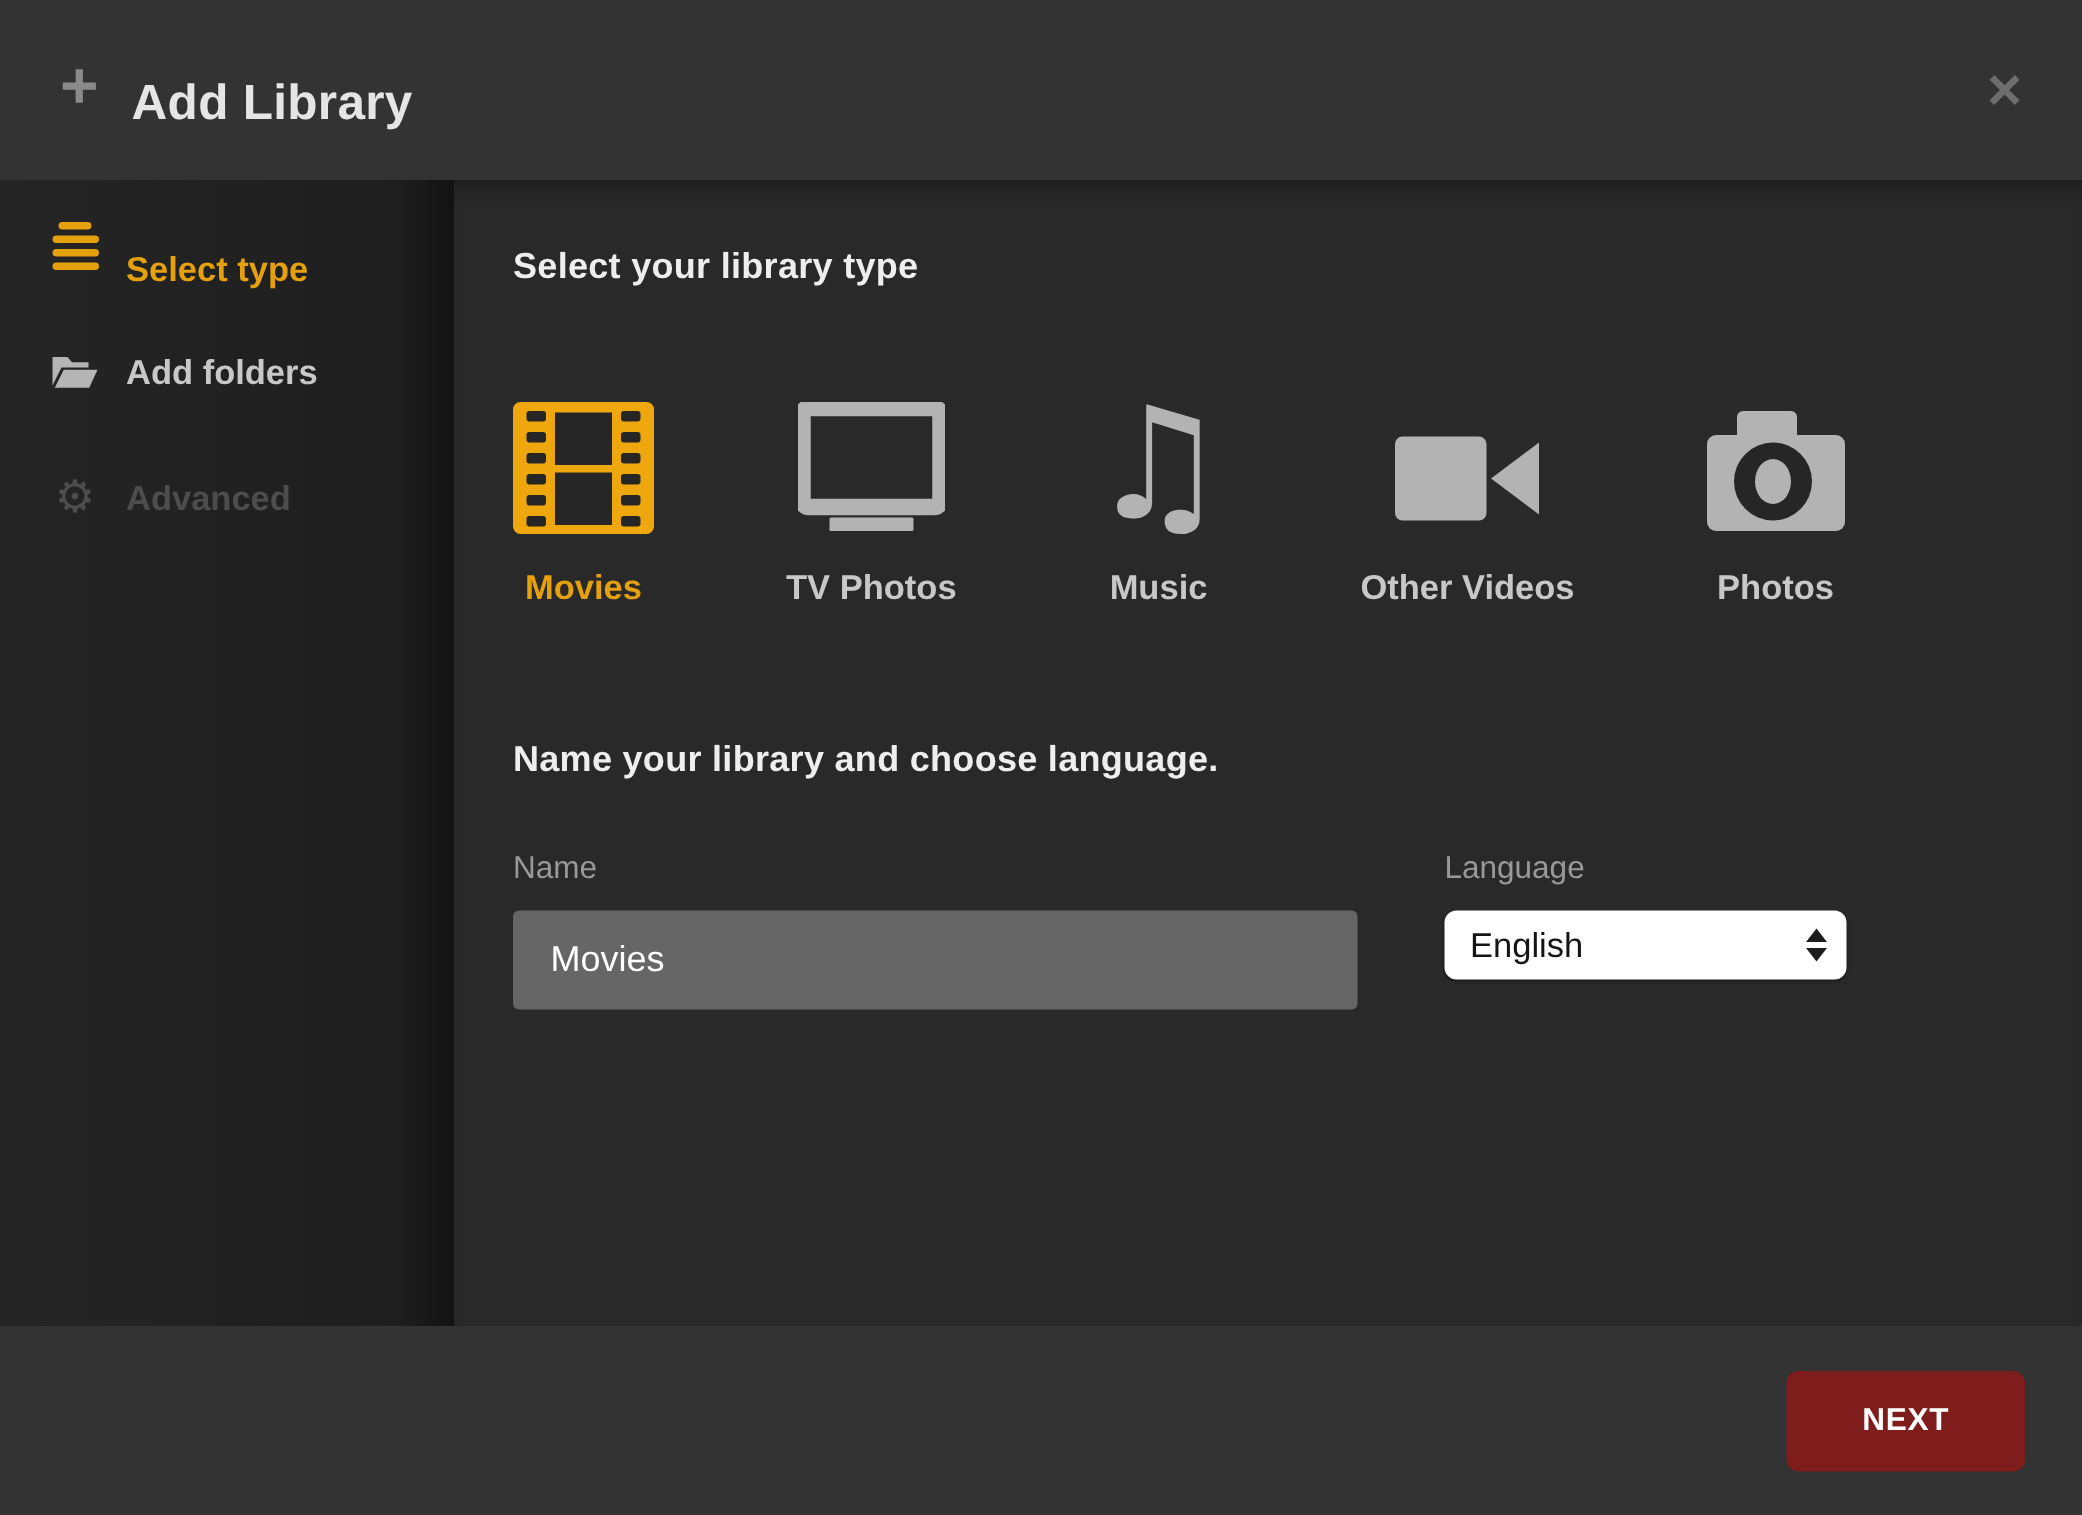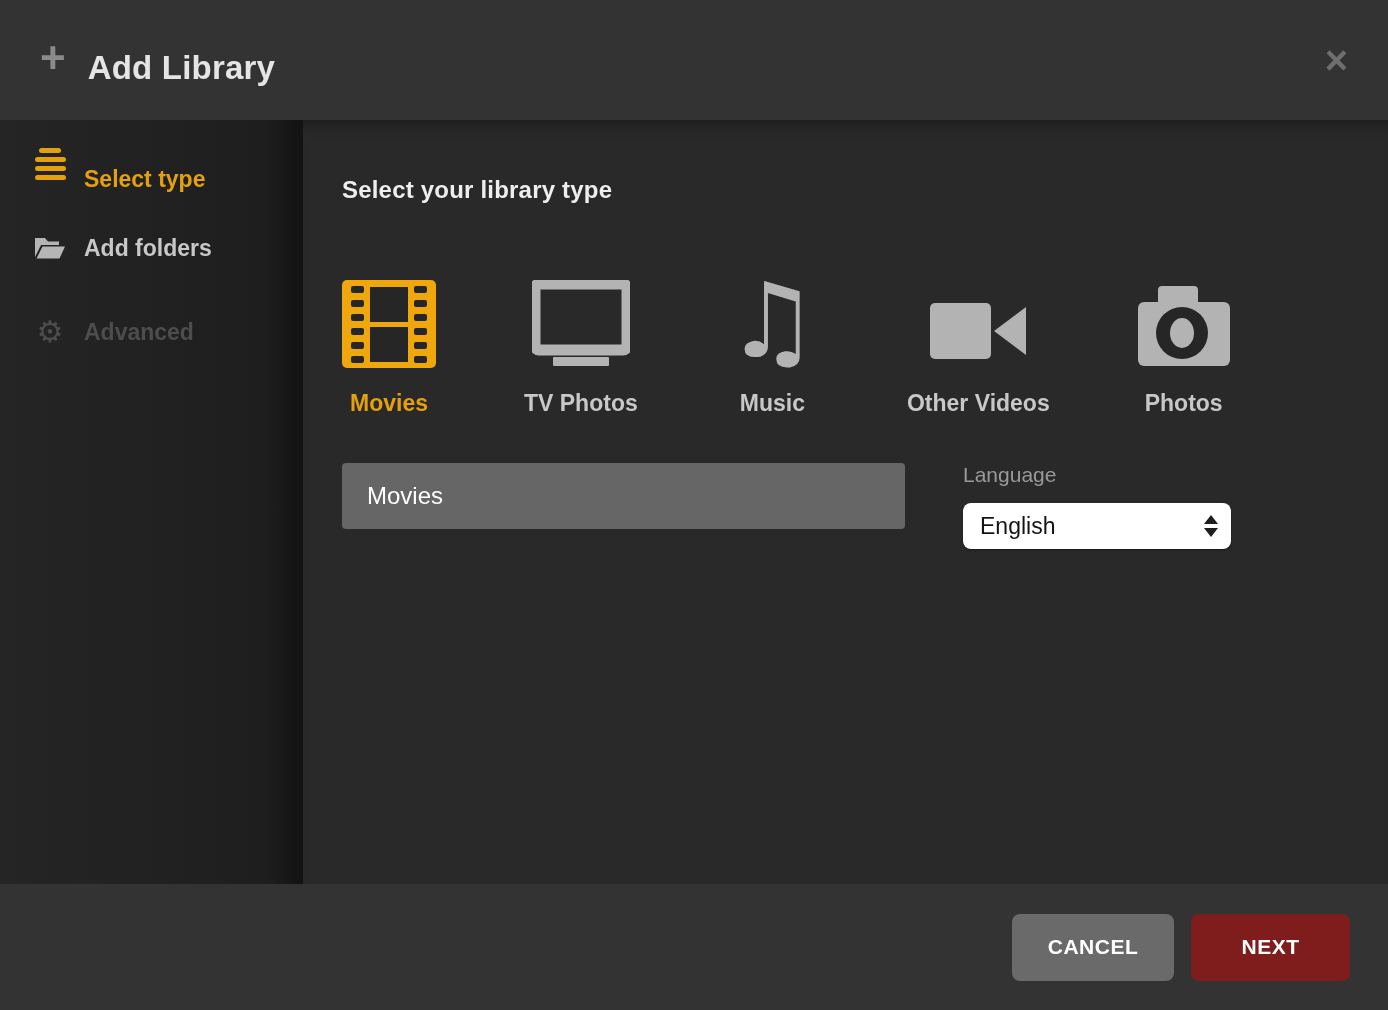--- a/index.html
+++ b/index.html
@@ -23,21 +23,21 @@
   .side-item.disabled .side-label{color:#4d4d4d;}
   .side-item.disabled{cursor:default;}
   
   .bars{display:flex;flex-direction:column;align-items:center;gap:4px;width:32px;}
   .bars span{display:block;height:5px;border-radius:2.5px;background:#e5a00d;}
   .bars span:nth-child(1){width:22px;}
   .bars span:nth-child(2),.bars span:nth-child(3),.bars span:nth-child(4){width:31px;}
   .gear-glyph{font-size:30px;color:#4d4d4d;line-height:1;width:32px;text-align:center;font-family:"DejaVu Sans",sans-serif;}
 
   
-  .content{flex:1 1 auto;background:#292929;box-shadow:inset 0 14px 14px -10px rgba(0,0,0,0.35);padding:56px 0 0 39px;box-sizing:border-box;}
+  .content{flex:1 1 auto;background:#292929;box-shadow:inset 0 14px 14px -10px rgba(0,0,0,0.35);padding:44px 0 0 39px;box-sizing:border-box;}
   .section-heading{font-size:24px;font-weight:700;color:#eeeeee;margin:0;letter-spacing:0.2px;}
   .types-row{display:flex;gap:88px;margin-top:70px;}
   .type{display:flex;flex-direction:column;align-items:center;cursor:pointer;}
   .type-icon-box{height:94px;display:flex;align-items:flex-end;justify-content:center;}
   .type-label{margin-top:22px;font-size:23px;font-weight:700;color:#c8c8c8;}
   .type.selected .type-label{color:#e5a00d;}
   .music-glyph{font-size:104px;line-height:94px;color:#b3b3b3;font-family:"DejaVu Sans",sans-serif;}
 
   .name-heading{margin-top:88px;}
   .fields{display:flex;gap:58px;margin-top:46px;}
@@ -168,41 +168,42 @@
               <rect x="0" y="16" width="92" height="64" rx="6" fill="#b3b3b3"></rect>
               <circle cx="44" cy="47" r="26" fill="#262626"></circle>
               <ellipse cx="44" cy="47" rx="12" ry="15" fill="#b3b3b3"></ellipse>
             </svg>
           </span>
           <span class="type-label">Photos</span>
         </div>
 
       </div>
 
+      <h2 class="section-heading name-heading">Name your library and choose language.</h2>
 
       <div class="fields">
 
         <div class="name-col">
+          <label class="field-label">Name</label>
           <input class="name-input" type="text" value="Movies" style="">
         </div>
 
         <div class="lang-col">
           <label class="field-label">Language</label>
           <div class="select-box">
             <span class="select-value">English</span>
             <span class="select-arrows">
               <span class="up"></span>
                 <span class="down"></span>
             </span>
           </div>
         </div>
 
       </div>
 
     </div>
   </div>
 
   <div class="footer">
-    <button class="btn btn-cancel">CANCEL</button>
     <button class="btn btn-next">NEXT</button>
   </div>
 
 </div>
 
 </body></html>

